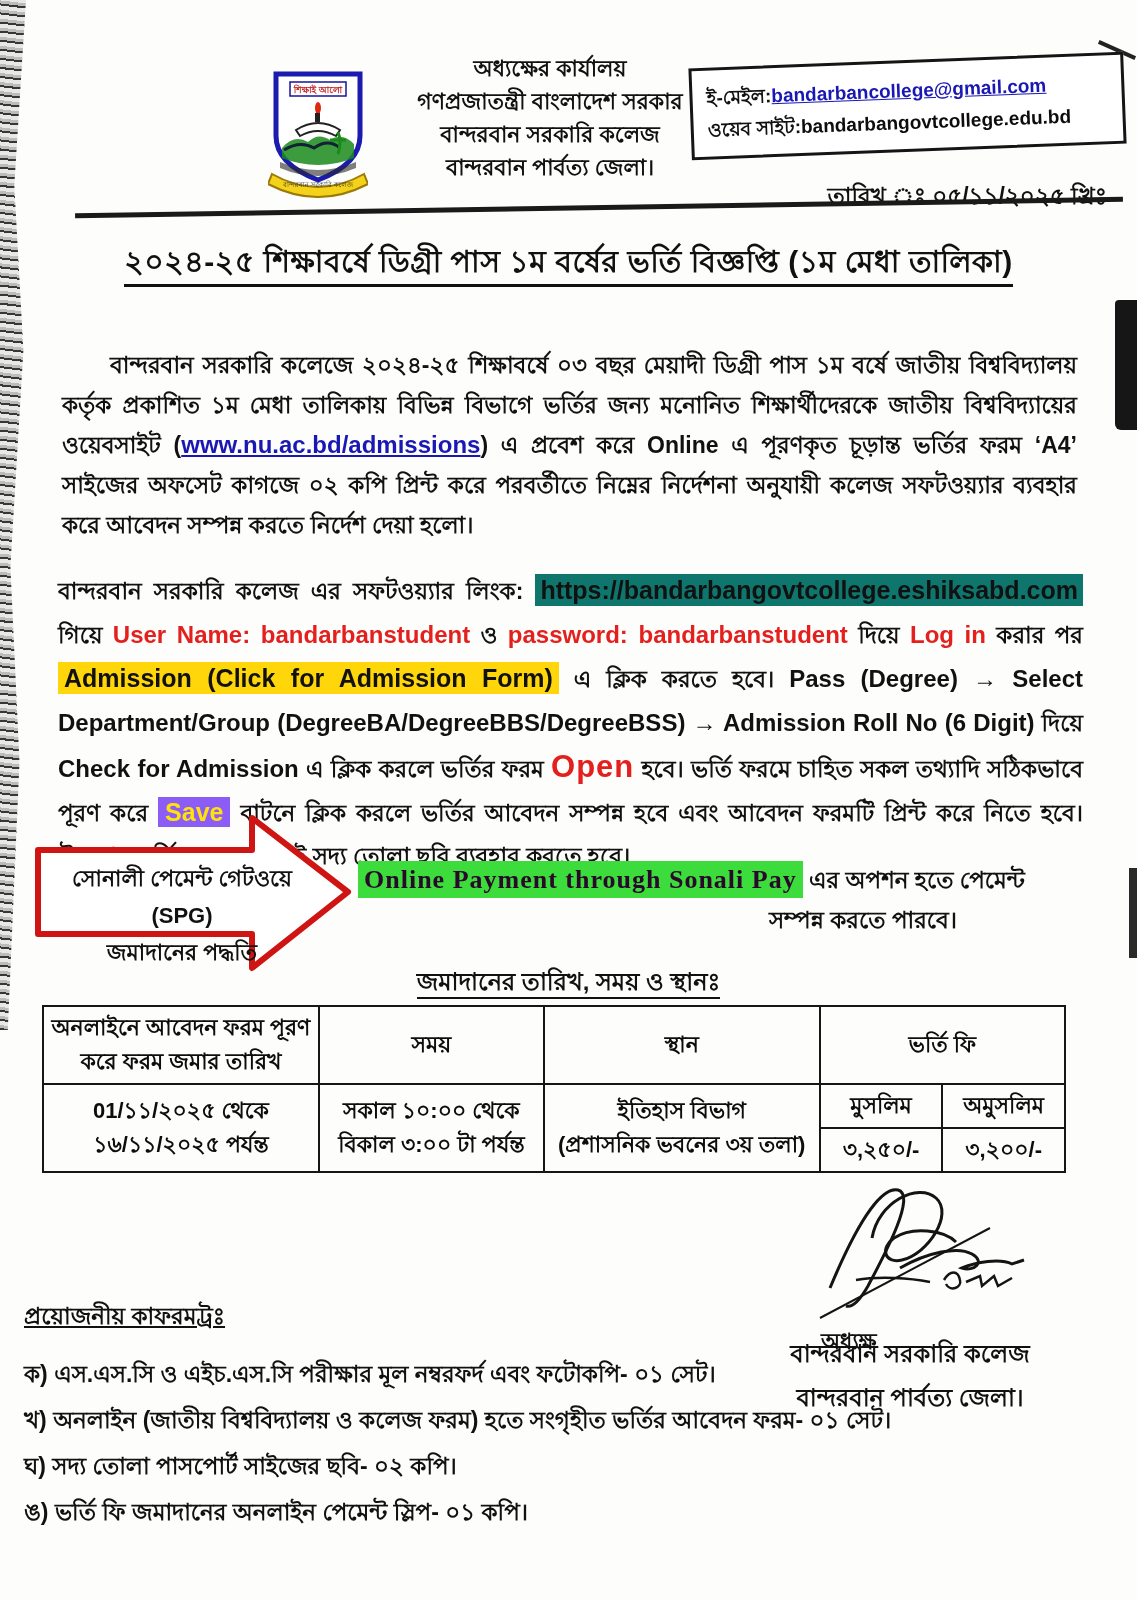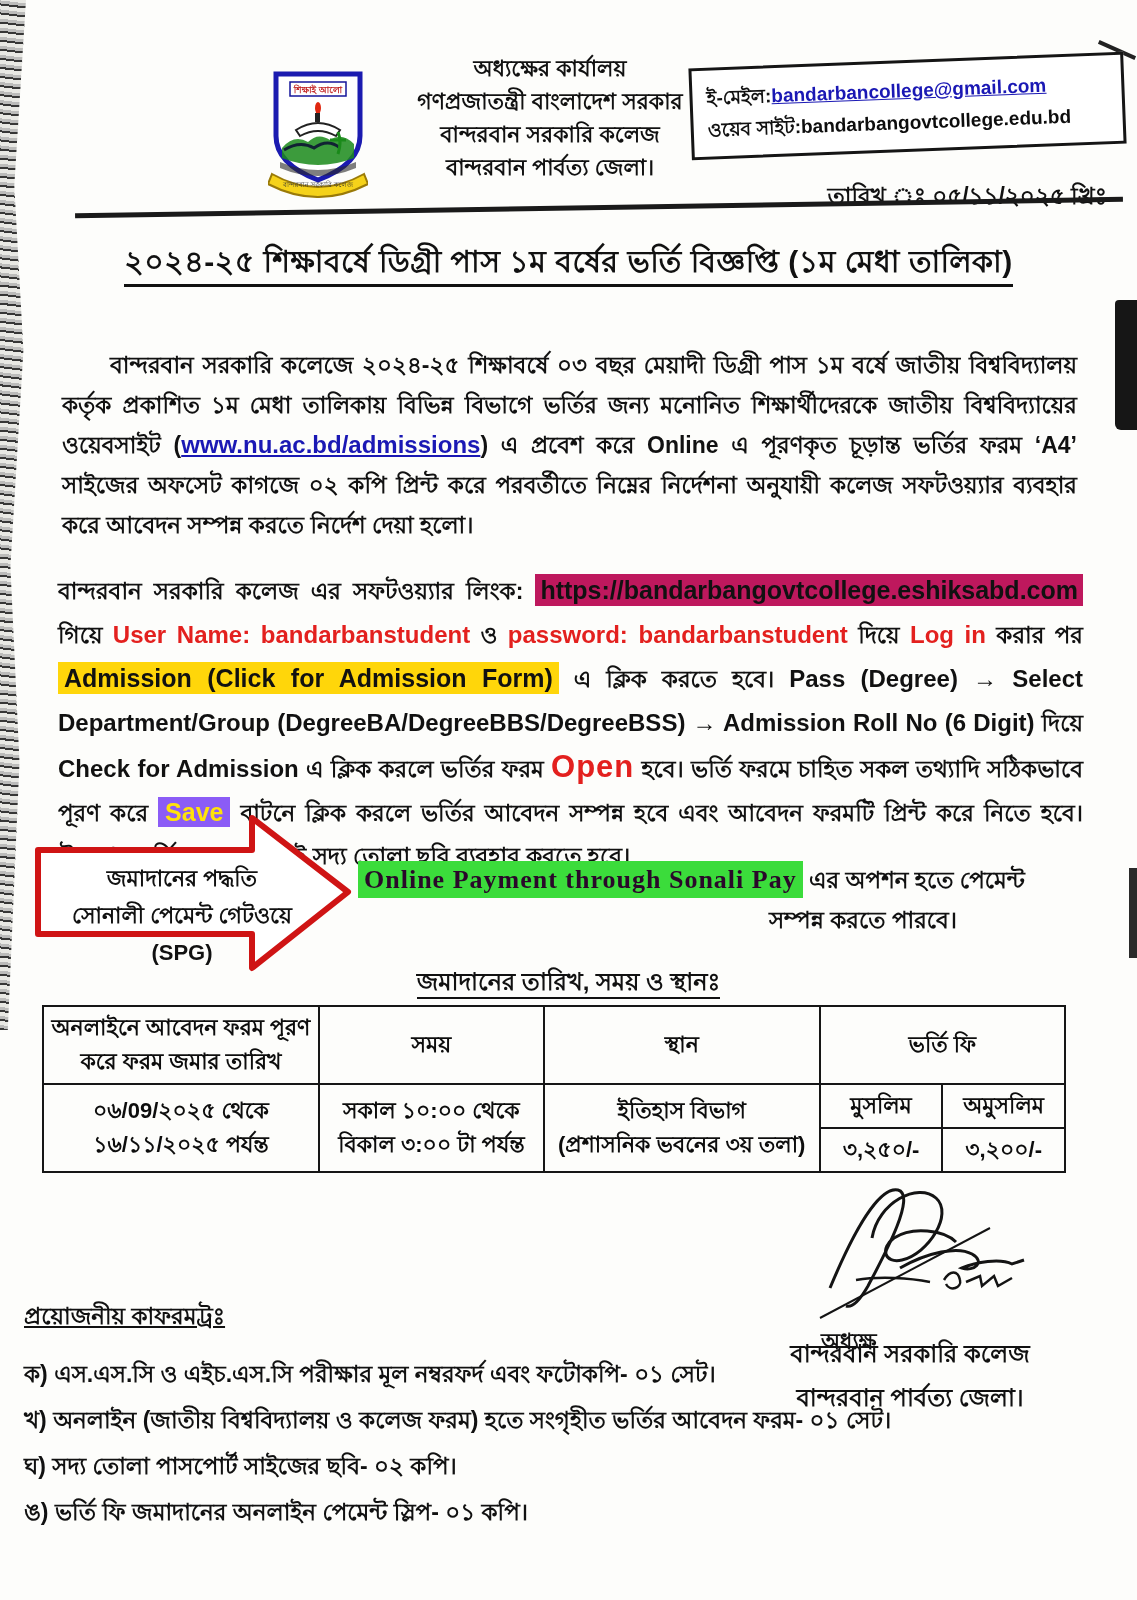--- a/index.html
+++ b/index.html
@@ -60,21 +60,21 @@
   .intro .nu-link{color:#1a18b4;font-weight:700;text-decoration:underline;font-size:24px;}
   .section-heading{
     position:absolute;top:503px;left:0;width:100%;text-align:center;
     font-size:25px;font-weight:700;
   }
   .section-heading span{border-bottom:2.5px solid #111;padding-bottom:2px;}
   .instructions{
     position:absolute;top:546px;left:58px;width:1025px;
     font-size:23px;font-weight:600;line-height:43px;text-align:justify;
   }
-  .hl-cyan{background:#be185d;font-weight:700;font-size:25px;padding:2px 5px;}
+  .hl-cyan{background:#0f766e;font-weight:700;font-size:25px;padding:2px 5px;}
   .red-text{color:#e3201e;font-weight:700;font-size:24px;}
   .hl-yellow{background:#ffd60a;font-weight:700;font-size:25px;padding:2px 6px;}
   .bold-en{font-weight:700;font-size:24px;}
   .open-word{color:#e3201e;font-size:31px;font-weight:600;letter-spacing:1px;}
   .save-btn{background:#8b5cf6;color:#ffe20a;font-weight:700;font-size:25px;padding:1px 7px;}
 
   
   .payment{position:absolute;top:808px;left:0;width:100%;height:170px;}
   .arrow-svg{position:absolute;left:30px;top:0;}
   .arrow-text{
@@ -164,42 +164,42 @@
   <p class="intro"><span>বান্দরবান সরকারি কলেজে ২০২৪-২৫ শিক্ষাবর্ষে ০৩ বছর মেয়াদী ডিগ্রী পাস ১ম বর্ষে জাতীয় বিশ্ববিদ্যালয় কর্তৃক প্রকাশিত ১ম মেধা তালিকায় বিভিন্ন বিভাগে ভর্তির জন্য মনোনিত শিক্ষার্থীদেরকে জাতীয় বিশ্ববিদ্যায়ের ওয়েবসাইট (</span><a href="#" class="nu-link">www.nu.ac.bd/admissions</a><span>) এ প্রবেশ করে Online এ পূরণকৃত চূড়ান্ত ভর্তির ফরম ‘A4’ সাইজের অফসেট কাগজে ০২ কপি প্রিন্ট করে পরবর্তীতে নিম্নের নির্দেশনা অনুযায়ী কলেজ সফটওয়্যার ব্যবহার করে আবেদন সম্পন্ন করতে নির্দেশ দেয়া হলো।</span></p>
 
 
   <p class="instructions"><span>বান্দরবান সরকারি কলেজ এর সফটওয়্যার লিংক: </span><a href="#" class="hl-cyan" style="color:#111;text-decoration:none;">https://bandarbangovtcollege.eshiksabd.com</a><span> গিয়ে </span><span class="red-text">User Name: bandarbanstudent</span><span> ও </span><span class="red-text">password: bandarbanstudent</span><span> দিয়ে </span><span class="red-text">Log in</span><span> করার পর </span><span class="hl-yellow">Admission (Click for Admission Form)</span><span> এ ক্লিক করতে হবে। </span><span class="bold-en">Pass (Degree) → Select Department/Group (DegreeBA/DegreeBBS/DegreeBSS) → Admission Roll No (6 Digit)</span><span> দিয়ে </span><span class="bold-en">Check for Admission</span><span> এ ক্লিক করলে ভর্তির ফরম </span><span class="open-word">Open</span><span> হবে। ভর্তি ফরমে চাহিত সকল তথ্যাদি সঠিকভাবে পূরণ করে </span><span class="save-btn">Save</span><span> বাটনে ক্লিক করলে ভর্তির আবেদন সম্পন্ন হবে এবং আবেদন ফরমটি প্রিন্ট করে নিতে হবে। উল্লেখ্য, ভর্তি ফরমে অবশ্যই সদ্য তোলা ছবি ব্যবহার করতে হবে।</span></p>
 
   <div class="payment">
     <svg class="arrow-svg" width="330" height="170" viewBox="0 0 330 170">
       <polygon points="8,42 222,42 222,10 318,84 222,160 222,126 8,126" fill="#ffffff" stroke="#cf1414" stroke-width="6" stroke-linejoin="round"></polygon>
     </svg>
     <div class="arrow-text">
+      <div>সোনালী পেমেন্ট গেটওয়ে (SPG)</div>
       <div>জমাদানের পদ্ধতি</div>
-      <div>সোনালী পেমেন্ট গেটওয়ে (SPG)</div>
     </div>
     <div class="pay-line">
       <span class="hl-green">Online Payment through Sonali Pay</span><span> এর অপশন হতে পেমেন্ট</span>
       <span class="pay-rest2">সম্পন্ন করতে পারবে।</span>
     </div>
   </div>
 
   <div class="table-caption"><span>জমাদানের তারিখ, সময় ও স্থানঃ</span></div>
 
   <table class="fee-table">
     <tbody>
         <tr>
       <th class="c1">অনলাইনে আবেদন ফরম পূরণ করে ফরম জমার তারিখ</th>
       <th class="c2">সময়</th>
       <th class="c3">স্থান</th>
       <th class="c4" colspan="2">ভর্তি ফি</th>
     </tr>
     <tr>
       <td rowspan="2">
-        <div>০৬/09/২০২৫ থেকে</div>
+        <div>01/১১/২০২৫ থেকে</div>
         <div>১৬/১১/২০২৫ পর্যন্ত</div>
       </td>
       <td rowspan="2">
         <div>সকাল ১০:০০ থেকে</div>
         <div>বিকাল ৩:০০ টা পর্যন্ত</div>
       </td>
       <td rowspan="2">
         <div>ইতিহাস বিভাগ</div>
         <div>(প্রশাসনিক ভবনের ৩য় তলা)</div>
       </td>

